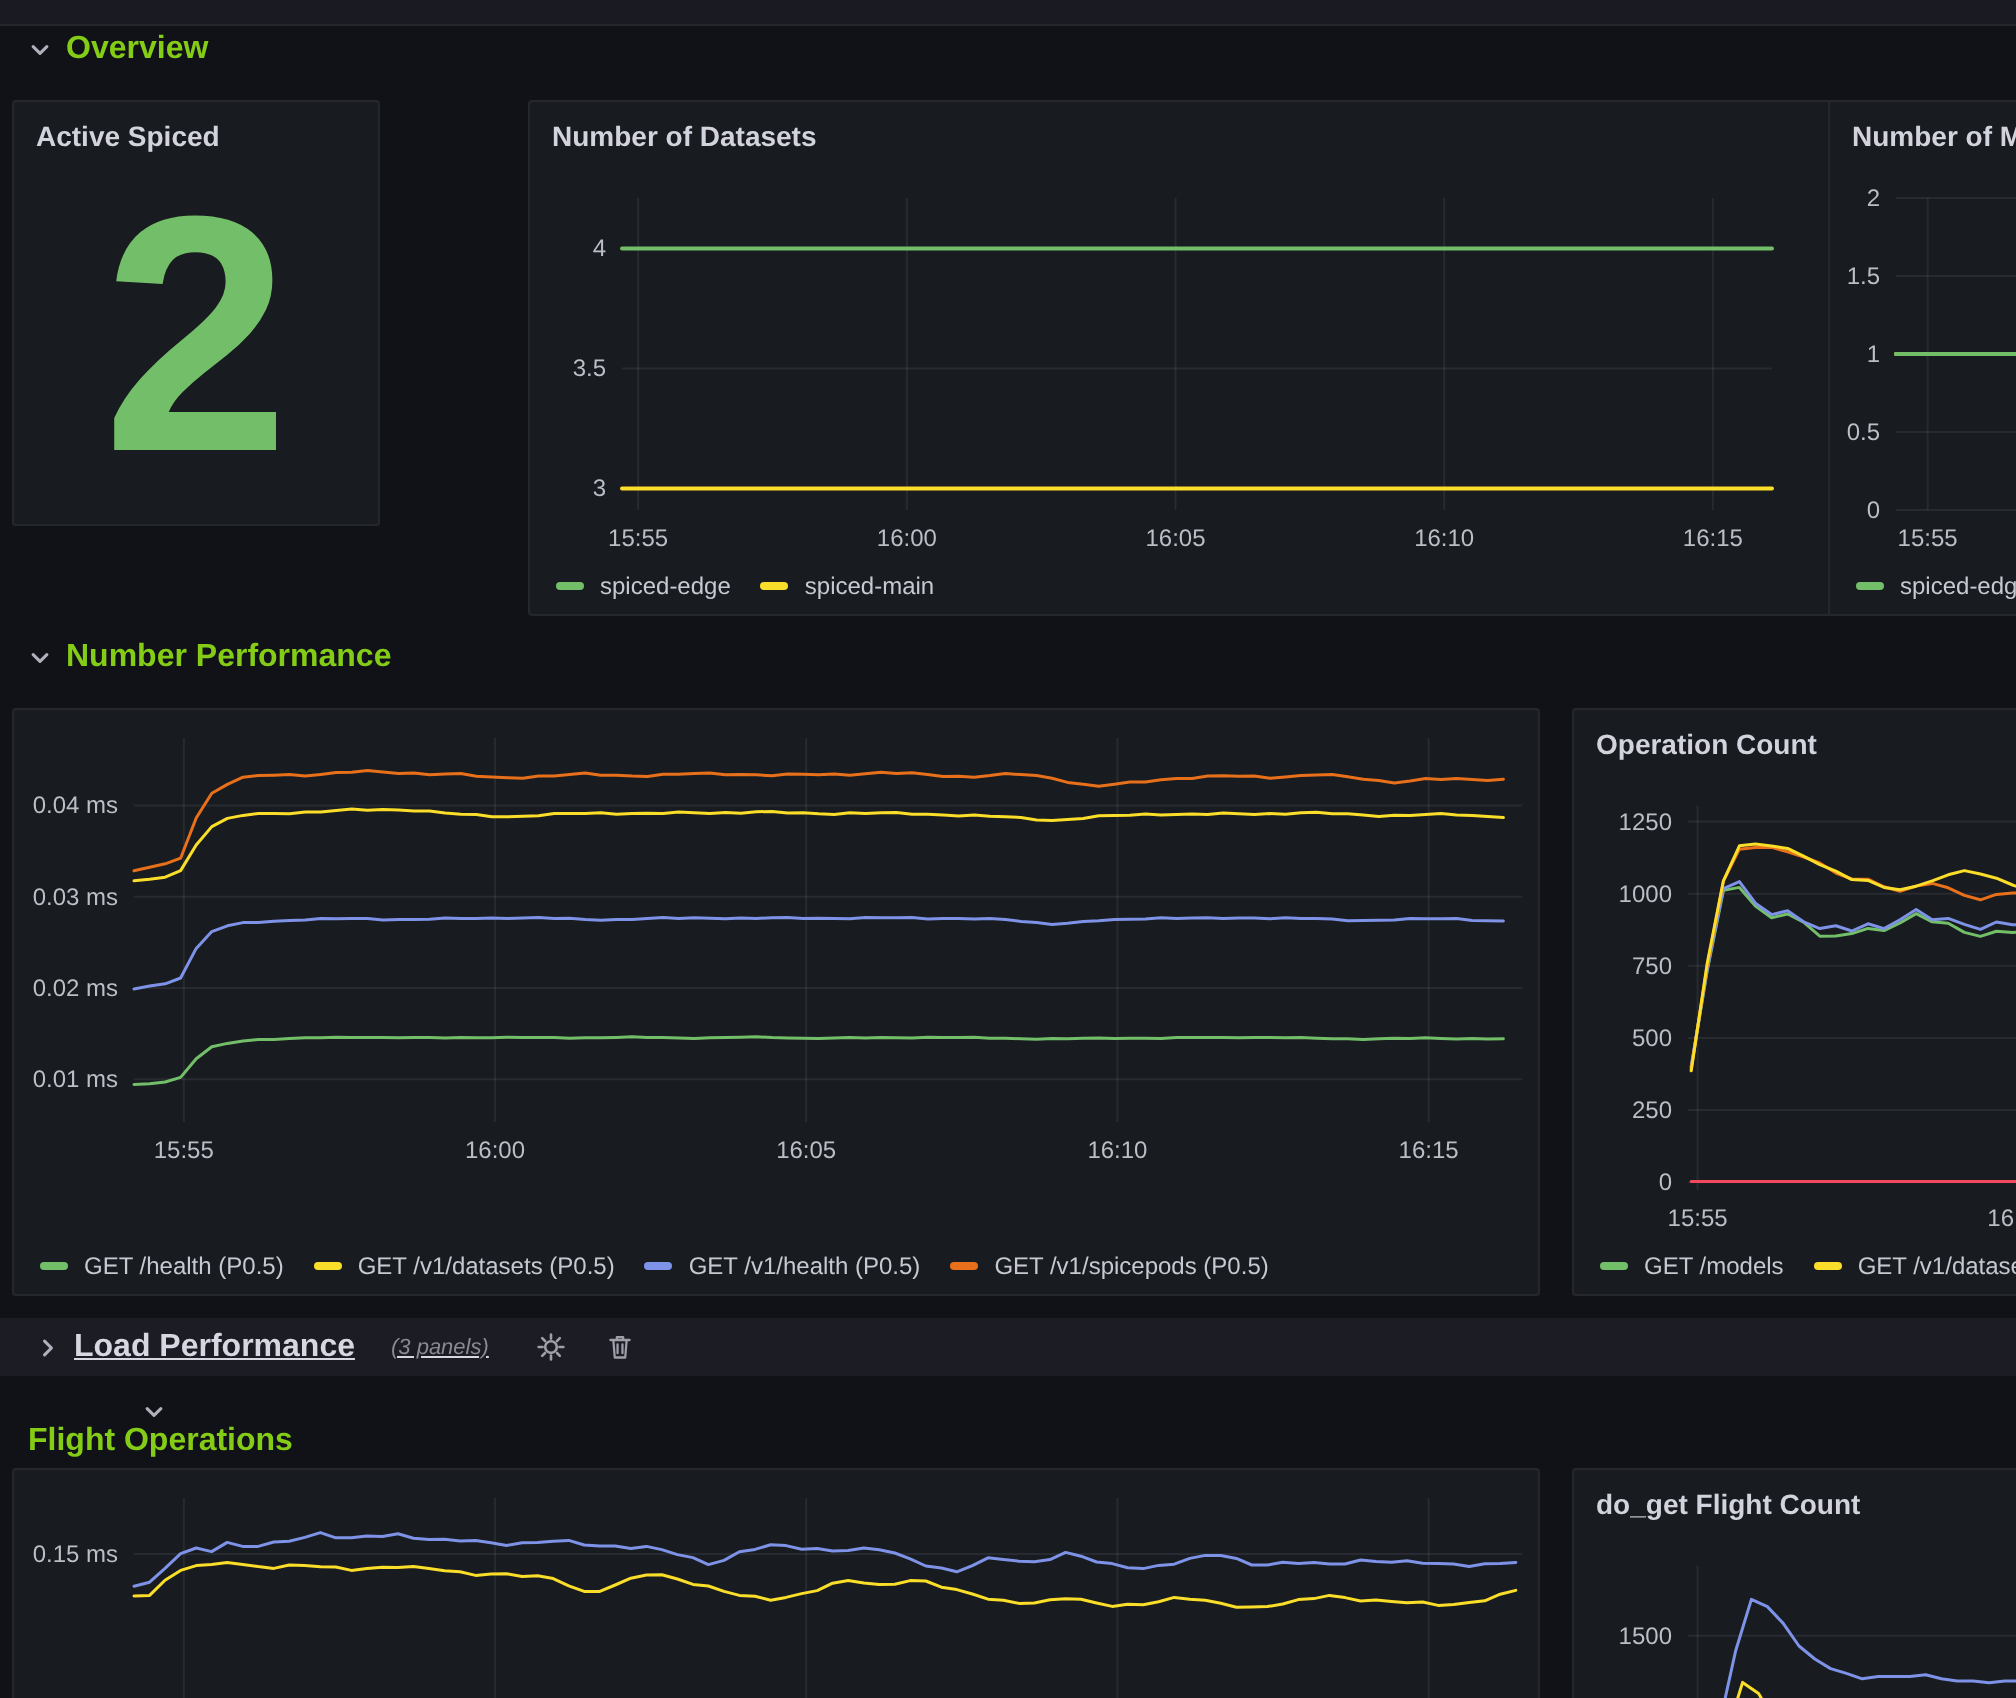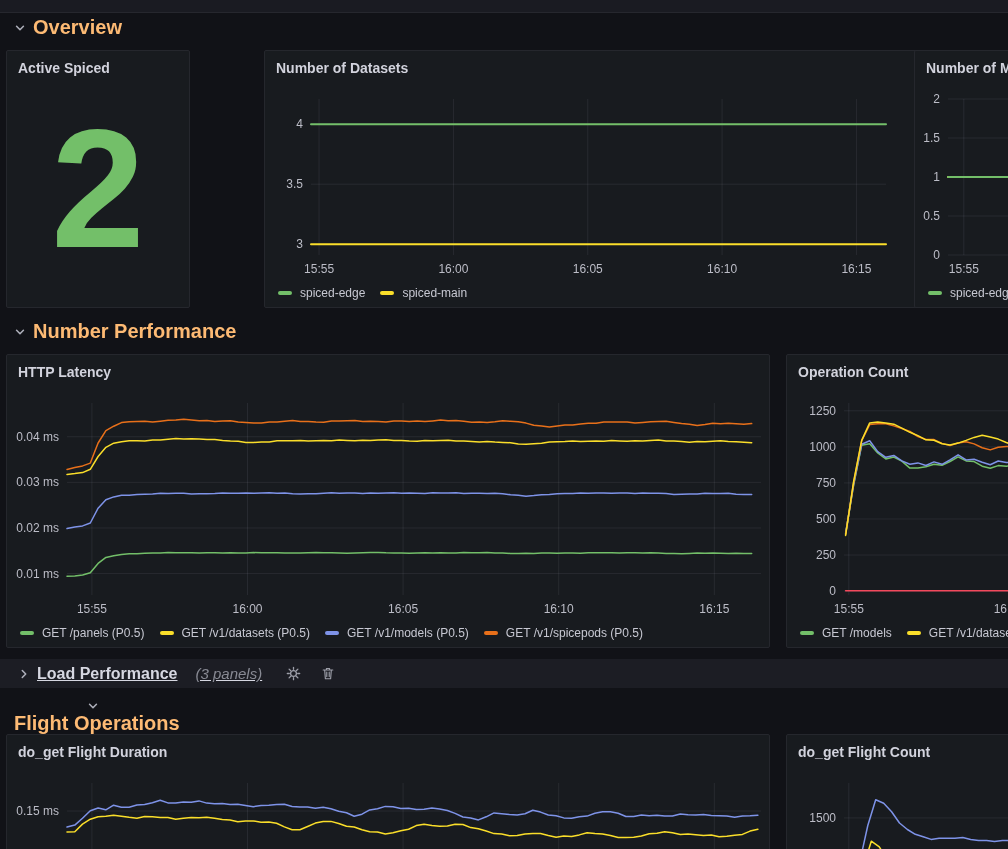--- a/index.html
+++ b/index.html
@@ -8,29 +8,29 @@
     background:#111217;
     font-family:"Liberation Sans","DejaVu Sans",sans-serif;
     color:#d5d6e1;
   }
   .top-strip{
     position:absolute;left:0;top:0;width:100%;height:13px;
     background:#1a1b22;border-bottom:1px solid #26272e;box-sizing:border-box;
   }
   .section-row{
     position:absolute;display:flex;align-items:center;
-    font-size:20px;font-weight:700;color:#fdba74;cursor:pointer;
+    font-size:16px;font-weight:700;color:#84cc16;cursor:pointer;
   }
   .section-row .chev{margin-right:7px;display:flex;align-items:center;}
   .load-strip{
     position:absolute;left:0;top:659px;width:100%;height:29px;
     background:#1c1d24;display:flex;align-items:center;padding-left:18px;
     box-sizing:border-box;font-size:16px;font-weight:700;color:#d6d7e1;cursor:pointer;text-decoration:underline;
   }
-  .panels-count{font-size:15px;font-style:italic;font-weight:400;color:#888a94;margin-left:18px;}
+  .panels-count{font-size:11px;font-style:italic;font-weight:400;color:#888a94;margin-left:18px;}
   .row-icon{margin-left:24px;display:flex;align-items:center;color:#9d9fa9;cursor:pointer;}
   .panel{
     position:absolute;background:#181b1f;border:1px solid #25272d;border-radius:2px;
     box-sizing:border-box;display:flex;flex-direction:column;overflow:hidden;
   }
   .panel-title{
     height:34px;box-sizing:border-box;padding:9px 10px 0 11px;
     font-size:14px;font-weight:700;color:#d2d3dd;white-space:nowrap;cursor:pointer;
   }
   .panel-body{flex:1;position:relative;overflow:hidden;}
@@ -56,21 +56,21 @@
 
   <div class="section-row" style="left:14px;top:16px;">
     <span class="chev">
       <svg width="12" height="12" viewBox="0 0 14 14">
           <path d="M3 5 L7 9 L11 5" fill="none" stroke="#aeb0bb" stroke-width="1.8" stroke-linecap="round" stroke-linejoin="round"></path>
         </svg>
     </span>
     <span>Overview</span>
   </div>
 
-  <div class="panel" style="left:6px;top:50px;width:184px;height:258px;">
+  <div class="panel" style="left:6px;top:50px;width:184px;height:213px;">
     <div class="panel-title">Active Spiced</div>
     <div class="panel-body">
       <div class="big-stat" style="color:#73BF69;">2</div>
     </div>
   </div>
 
   <div class="panel" style="left:264px;top:50px;width:711px;height:258px;">
     <div class="panel-title">Number of Datasets</div>
     <div class="panel-body"><svg width="635" height="222">
           <defs>
@@ -147,21 +147,20 @@
   <div class="section-row" style="left:14px;top:320px;">
     <span class="chev">
       <svg width="12" height="12" viewBox="0 0 14 14">
           <path d="M3 5 L7 9 L11 5" fill="none" stroke="#aeb0bb" stroke-width="1.8" stroke-linecap="round" stroke-linejoin="round"></path>
         </svg>
     </span>
     <span>Number Performance</span>
   </div>
 
   <div class="panel" style="left:6px;top:354px;width:764px;height:294px;">
-    <div class="panel-title">HTTP Latency</div>
     <div class="panel-body"><svg width="762" height="258">
           <defs>
             <clipPath id="clip-http_latency-2">
               <rect x="59" y="11" width="696" height="198"></rect>
             </clipPath>
           </defs>
           <line x1="84.896860986547" y1="14" x2="84.896860986547" y2="206" stroke="rgba(204,204,220,0.09)" stroke-width="1"></line>
           <text x="84.896860986547" y="224" fill="#bcbdc7" text-anchor="middle">15:55</text>
           <line x1="240.50224215246632" y1="14" x2="240.50224215246632" y2="206" stroke="rgba(204,204,220,0.09)" stroke-width="1"></line>
           <text x="240.50224215246632" y="224" fill="#bcbdc7" text-anchor="middle">16:00</text>
@@ -181,29 +180,29 @@
           <text x="52" y="51.7482185273159" fill="#bcbdc7" text-anchor="end">0.04 ms</text>
           <g clip-path="url(#clip-http_latency-2)">
             <polyline points="60.0,187.2 67.8,186.9 75.6,186.0 83.3,183.7 91.1,174.4 98.9,168.4 106.7,166.7 114.5,165.5 122.2,164.8 130.0,164.7 137.8,164.2 145.6,163.9 153.4,163.9 161.1,163.6 168.9,163.8 176.7,163.8 184.5,163.7 192.3,163.9 200.0,163.8 207.8,163.8 215.6,164.0 223.4,163.8 231.2,163.9 238.9,163.9 246.7,163.6 254.5,163.8 262.3,163.7 270.1,163.8 277.8,164.1 285.6,163.9 293.4,163.9 301.2,163.7 309.0,163.4 316.7,163.7 324.5,163.8 332.3,164.0 340.1,164.3 347.9,163.9 355.7,163.7 363.4,163.6 371.2,163.4 379.0,163.8 386.8,164.0 394.6,164.1 402.3,164.3 410.1,164.0 417.9,163.8 425.7,164.0 433.5,163.7 441.2,163.9 449.0,164.0 456.8,163.6 464.6,163.8 472.4,163.7 480.1,163.6 487.9,164.1 495.7,164.1 503.5,164.4 511.3,164.6 519.0,164.3 526.8,164.4 534.6,164.1 542.4,164.0 550.2,164.3 557.9,164.1 565.7,164.1 573.5,164.2 581.3,163.8 589.1,163.8 596.8,163.8 604.6,163.7 612.4,163.9 620.2,163.8 628.0,163.7 635.7,163.9 643.5,163.7 651.3,164.1 659.1,164.4 666.9,164.4 674.6,164.7 682.4,164.4 690.2,164.1 698.0,164.2 705.8,163.9 713.5,164.2 721.3,164.5 729.1,164.3 736.9,164.5 744.7,164.4" fill="none" stroke="#73BF69" stroke-width="1.5" stroke-linejoin="round" stroke-linecap="round"></polyline>
             <polyline points="60.0,85.4 67.8,84.6 75.6,83.6 83.3,80.3 91.1,67.5 98.9,58.3 106.7,54.2 114.5,52.7 122.2,51.7 130.0,51.8 137.8,51.9 145.6,51.0 153.4,51.0 161.1,50.2 168.9,49.5 176.7,50.1 184.5,49.7 192.3,50.0 200.0,50.5 207.8,50.5 215.6,51.5 223.4,52.1 231.2,52.2 238.9,53.4 246.7,53.4 254.5,53.1 262.3,52.9 270.1,51.8 277.8,51.8 285.6,51.7 293.4,51.4 301.2,52.1 309.0,51.8 316.7,51.6 324.5,51.8 332.3,51.0 340.1,51.4 347.9,51.7 355.7,51.3 363.4,51.6 371.2,50.9 379.0,50.7 386.8,51.5 394.6,51.4 402.3,51.9 410.1,52.2 417.9,51.4 425.7,51.7 433.5,51.4 441.2,51.2 449.0,52.1 456.8,52.1 464.6,52.5 472.4,53.0 480.1,52.5 487.9,53.1 495.7,53.4 503.5,53.7 511.3,55.0 519.0,55.2 526.8,54.7 534.6,54.3 542.4,52.9 550.2,52.7 557.9,52.6 565.7,52.0 573.5,52.5 581.3,52.3 589.1,52.0 596.8,52.3 604.6,51.5 612.4,51.9 620.2,52.3 628.0,51.8 635.7,52.1 643.5,51.4 651.3,51.1 659.1,51.9 666.9,51.9 674.6,52.5 682.4,53.2 690.2,52.6 698.0,52.8 705.8,52.3 713.5,51.8 721.3,52.5 729.1,52.7 736.9,53.2 744.7,53.8" fill="none" stroke="#FADE2A" stroke-width="1.5" stroke-linejoin="round" stroke-linecap="round"></polyline>
             <polyline points="60.0,139.5 67.8,138.0 75.6,136.9 83.3,134.0 91.1,119.2 98.9,110.8 106.7,107.9 114.5,106.3 122.2,106.2 130.0,105.6 137.8,105.3 145.6,105.0 153.4,104.3 161.1,104.4 168.9,104.3 176.7,104.3 184.5,105.0 192.3,104.8 200.0,104.7 207.8,104.6 215.6,104.0 223.4,104.2 231.2,104.3 238.9,104.0 246.7,104.2 254.5,104.0 262.3,103.8 270.1,104.2 277.8,104.1 285.6,104.7 293.4,105.1 301.2,104.7 309.0,104.7 316.7,104.2 324.5,103.8 332.3,104.2 340.1,103.9 347.9,104.1 355.7,104.4 363.4,104.0 371.2,104.2 379.0,103.9 386.8,103.7 394.6,104.2 402.3,104.1 410.1,104.2 417.9,104.4 425.7,103.8 433.5,103.9 441.2,103.9 449.0,103.8 456.8,104.5 464.6,104.3 472.4,104.2 480.1,104.5 487.9,104.2 495.7,104.7 503.5,105.7 511.3,106.2 519.0,107.3 526.8,106.6 534.6,105.7 542.4,105.4 550.2,104.7 557.9,104.6 565.7,104.5 573.5,103.9 581.3,104.2 589.1,104.0 596.8,103.9 604.6,104.2 612.4,104.0 620.2,104.0 628.0,104.4 635.7,103.9 643.5,104.2 651.3,104.3 659.1,104.5 666.9,105.4 674.6,105.3 682.4,105.1 690.2,105.0 698.0,104.3 705.8,104.4 713.5,104.4 721.3,104.3 729.1,105.2 736.9,105.4 744.7,105.5" fill="none" stroke="#7E93E8" stroke-width="1.5" stroke-linejoin="round" stroke-linecap="round"></polyline>
             <polyline points="60.0,80.4 67.8,78.6 75.6,76.9 83.3,74.1 91.1,54.0 98.9,41.6 106.7,37.2 114.5,33.6 122.2,32.8 130.0,32.6 137.8,32.3 145.6,33.0 153.4,32.2 161.1,31.3 168.9,31.1 176.7,30.2 184.5,31.0 192.3,31.7 200.0,31.5 207.8,32.4 215.6,32.0 223.4,31.8 231.2,33.1 238.9,33.5 246.7,33.9 254.5,34.1 262.3,33.0 270.1,33.0 277.8,32.2 285.6,31.5 293.4,32.6 301.2,32.6 309.0,33.0 316.7,33.2 324.5,32.1 332.3,32.1 340.1,31.8 347.9,31.5 355.7,32.4 363.4,32.3 371.2,32.4 379.0,32.9 386.8,32.0 394.6,32.1 402.3,32.4 410.1,32.0 417.9,32.6 425.7,31.9 433.5,31.1 441.2,31.7 449.0,31.4 456.8,32.2 464.6,33.2 472.4,33.1 480.1,33.6 487.9,32.8 495.7,31.8 503.5,32.3 511.3,32.8 519.0,34.1 526.8,36.2 534.6,37.1 542.4,38.1 550.2,37.1 557.9,36.0 565.7,36.0 573.5,34.9 581.3,34.3 589.1,34.3 596.8,33.0 604.6,32.9 612.4,33.1 620.2,33.0 628.0,34.1 635.7,33.5 643.5,32.8 651.3,32.5 659.1,32.3 666.9,33.4 674.6,34.6 682.4,35.2 690.2,36.5 698.0,35.5 705.8,34.3 713.5,34.7 721.3,34.2 729.1,34.7 736.9,35.3 744.7,34.6" fill="none" stroke="#E8701A" stroke-width="1.5" stroke-linejoin="round" stroke-linecap="round"></polyline>
           </g>
         </svg><div class="legend">
           <span class="legend-item">
             <span class="sw" style="background: rgb(115, 191, 105);"></span>
-            <span>GET /panels (P0.5)</span>
+            <span>GET /health (P0.5)</span>
           </span>
           <span class="legend-item">
             <span class="sw" style="background: rgb(250, 222, 42);"></span>
             <span>GET /v1/datasets (P0.5)</span>
           </span>
           <span class="legend-item">
             <span class="sw" style="background: rgb(126, 147, 232);"></span>
-            <span>GET /v1/models (P0.5)</span>
+            <span>GET /v1/health (P0.5)</span>
           </span>
           <span class="legend-item">
             <span class="sw" style="background: rgb(232, 112, 26);"></span>
             <span>GET /v1/spicepods (P0.5)</span>
           </span>
         </div></div>
   </div>
 
   <div class="panel" style="left:786px;top:354px;width:400px;height:294px;">
     <div class="panel-title">Operation Count</div>
@@ -274,21 +273,20 @@
   <div class="section-row" style="left:14px;top:700px;flex-direction:column;">
     <span class="chev">
       <svg width="12" height="12" viewBox="0 0 14 14">
           <path d="M3 5 L7 9 L11 5" fill="none" stroke="#aeb0bb" stroke-width="1.8" stroke-linecap="round" stroke-linejoin="round"></path>
         </svg>
     </span>
     <span>Flight Operations</span>
   </div>
 
   <div class="panel" style="left:6px;top:734px;width:764px;height:294px;">
-    <div class="panel-title">do_get Flight Duration</div>
     <div class="panel-body"><svg width="762" height="258">
           <defs>
             <clipPath id="clip-flight_duration-4">
               <rect x="59" y="11" width="696" height="198"></rect>
             </clipPath>
           </defs>
           <line x1="84.896860986547" y1="14" x2="84.896860986547" y2="206" stroke="rgba(204,204,220,0.09)" stroke-width="1"></line>
           <text x="84.896860986547" y="224" fill="#bcbdc7" text-anchor="middle">15:55</text>
           <line x1="240.50224215246632" y1="14" x2="240.50224215246632" y2="206" stroke="rgba(204,204,220,0.09)" stroke-width="1"></line>
           <text x="240.50224215246632" y="224" fill="#bcbdc7" text-anchor="middle">16:00</text>

